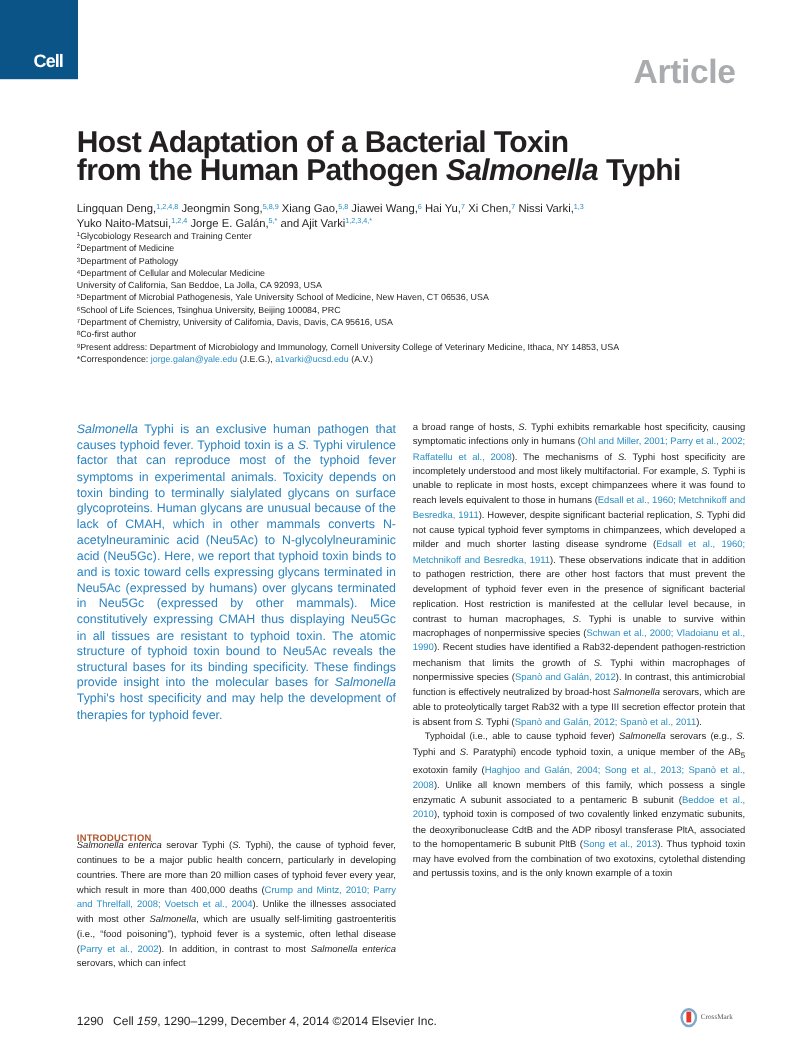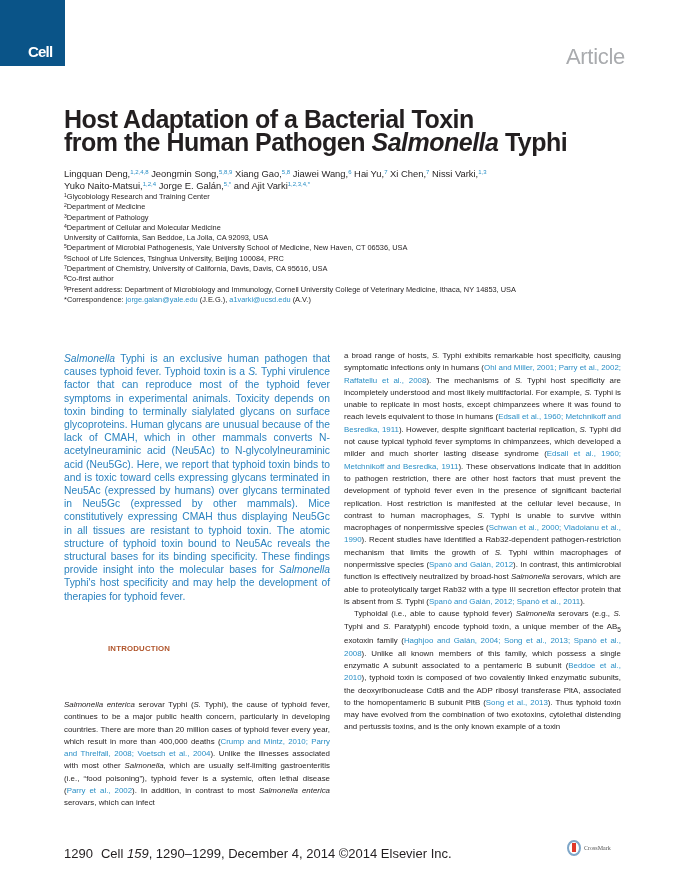--- a/index.html
+++ b/index.html
@@ -1,36 +1,36 @@
 <!DOCTYPE html>
 <html><head>
 <meta charset="utf-8">
 <style>
   html, body { margin:0; padding:0; background:#ffffff; }
   body { width:673px; height:871px; position:relative; overflow:hidden; font-family:"Liberation Sans", sans-serif; color:#231f20; }
   .cellbox { position:absolute; left:0; top:0; width:65px; height:66px; background:#0a5488; }
   .cellbox span { position:absolute; left:28px; bottom:6px; color:#fff; font-weight:bold; font-size:15px; letter-spacing:-0.8px; }
-  .article-label { position:absolute; right:48px; top:44px; color:#a9abae; font-weight:normal; font-size:22px; letter-spacing:-0.3px; }
+  .article-label { position:absolute; right:60px; top:44px; color:#a9abae; font-weight:bold; font-size:28px; letter-spacing:-0.3px; }
   .title { position:absolute; left:64px; top:108px; width:560px; font-weight:bold; font-size:25px; line-height:23px; letter-spacing:-0.5px; color:#231f20; }
   .title i { font-weight:bold; }
   .authors { position:absolute; left:64px; top:168px; width:590px; font-size:9.4px; line-height:11.5px; color:#231f20; }
   .authors sup { font-size:6px; color:#2a8fc6; vertical-align:3px; line-height:0; }
   .affils { position:absolute; left:64px; top:192px; width:600px; font-size:7.4px; line-height:10.3px; color:#231f20; }
   .affils sup { font-size:5px; vertical-align:2px; line-height:0; }
   .link { color:#2a8fc6; }
   .col-left { position:absolute; left:64px; top:352px; width:266px; }
   .col-right { position:absolute; left:344px; top:350px; width:277px; }
   .sec-head { font-weight:bold; font-size:7.8px; color:#b0542a; letter-spacing:0.2px; }
   .summary { font-size:10.3px; line-height:13.2px; color:#2a82bf; text-align:justify; }
-  .intro-head { position:absolute; left:64px; top:644px;margin-left:44px; }
+  .intro-head { position:absolute; left:64px; top:694px; }
   .body-text { font-size:7.9px; line-height:12.3px; text-align:justify; color:#231f20; }
   .intro-body { position:absolute; left:64px; top:699px; width:266px; }
   .cite { color:#2a8fc6; }
   .indent { text-indent:10px; display:block; }
-  .footer { position:absolute; left:64px; top:846px; font-size:13px; color:#231f20; }
+  .footer { position:absolute; left:64px; top:846px; font-size:10px; color:#231f20; }
   .footer .pg { margin-right:8px; }
   .crossmark { position:absolute; left:567px; top:840px; display:flex; align-items:center; }
   .crossmark .ring { width:14px; height:16px; border-radius:50%; border:2px solid #7fa7c9; position:relative; background:#fff; box-sizing:border-box; }
   .crossmark .ring::after { content:""; position:absolute; left:3px; top:1px; width:4px; height:9px; background:#e03a2c; }
   .crossmark span { font-family:"Liberation Serif", serif; font-size:6px; color:#555; margin-left:3px; }
 </style>
 </head>
 <body>
 
 <div class="cellbox">

